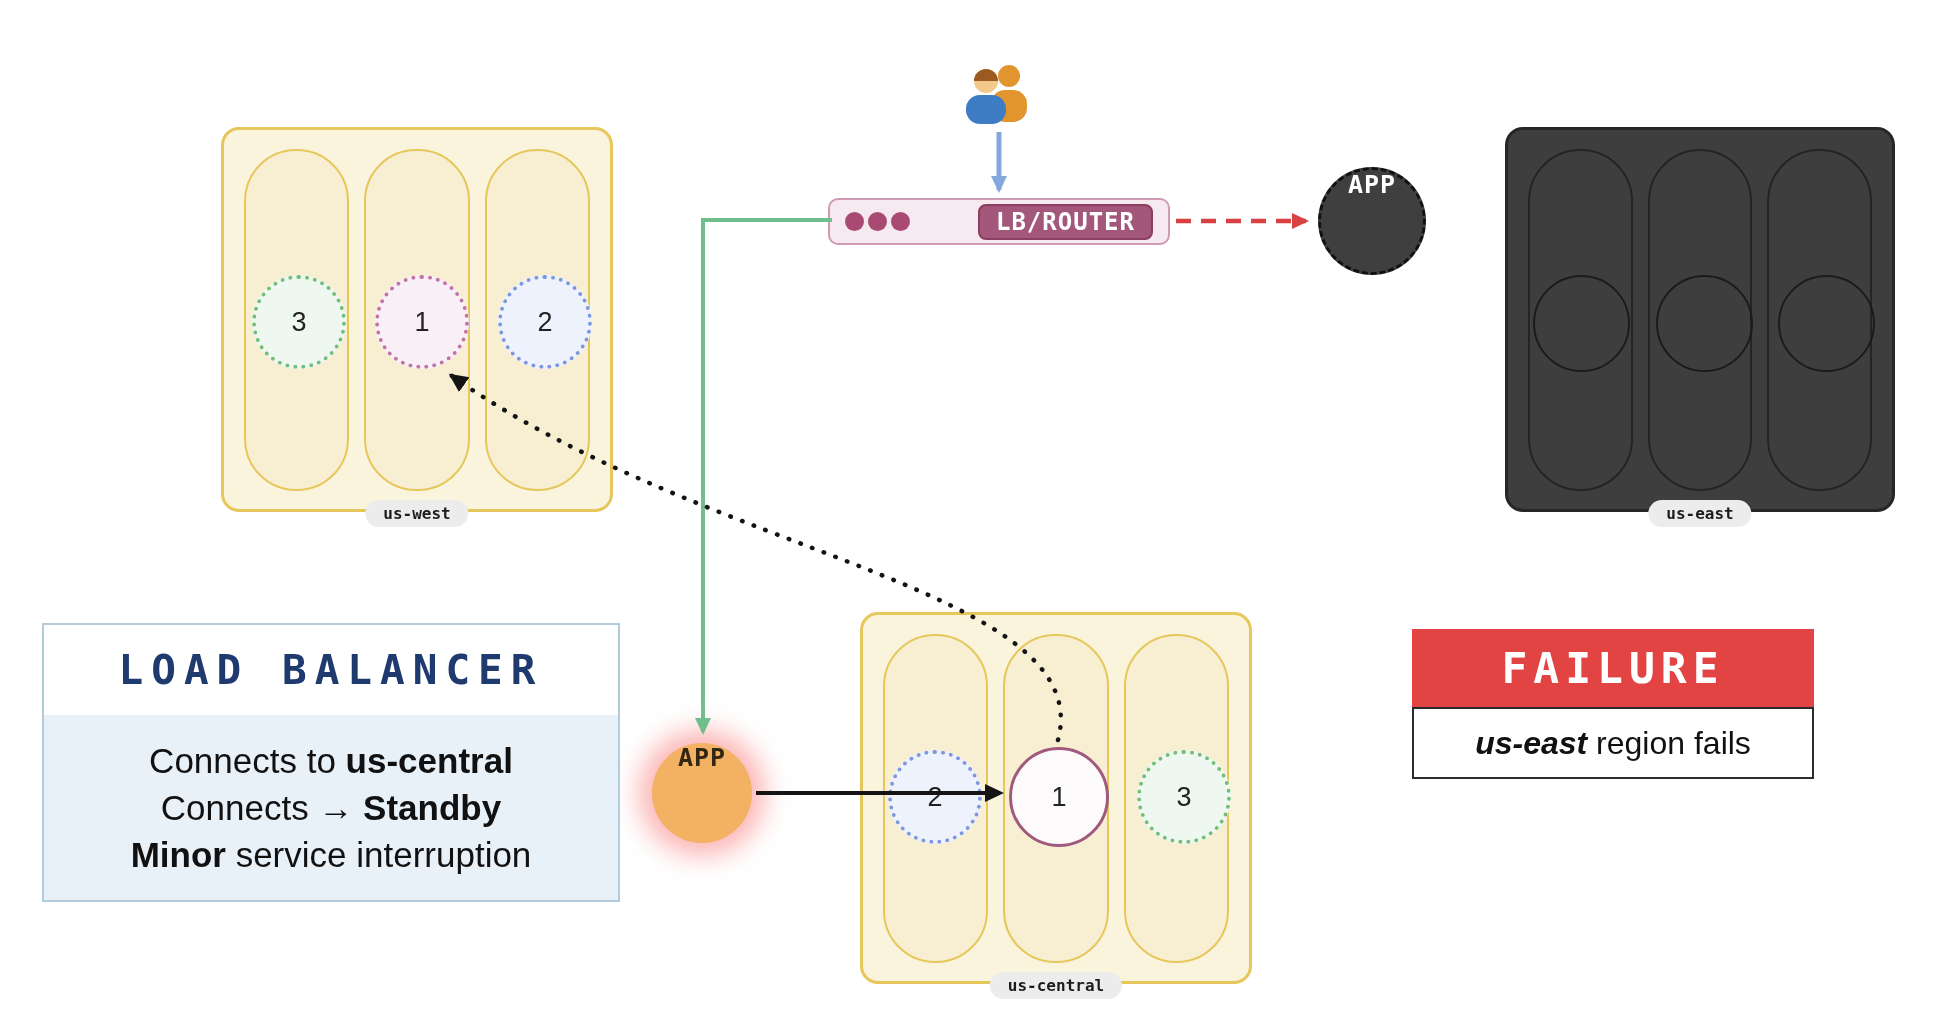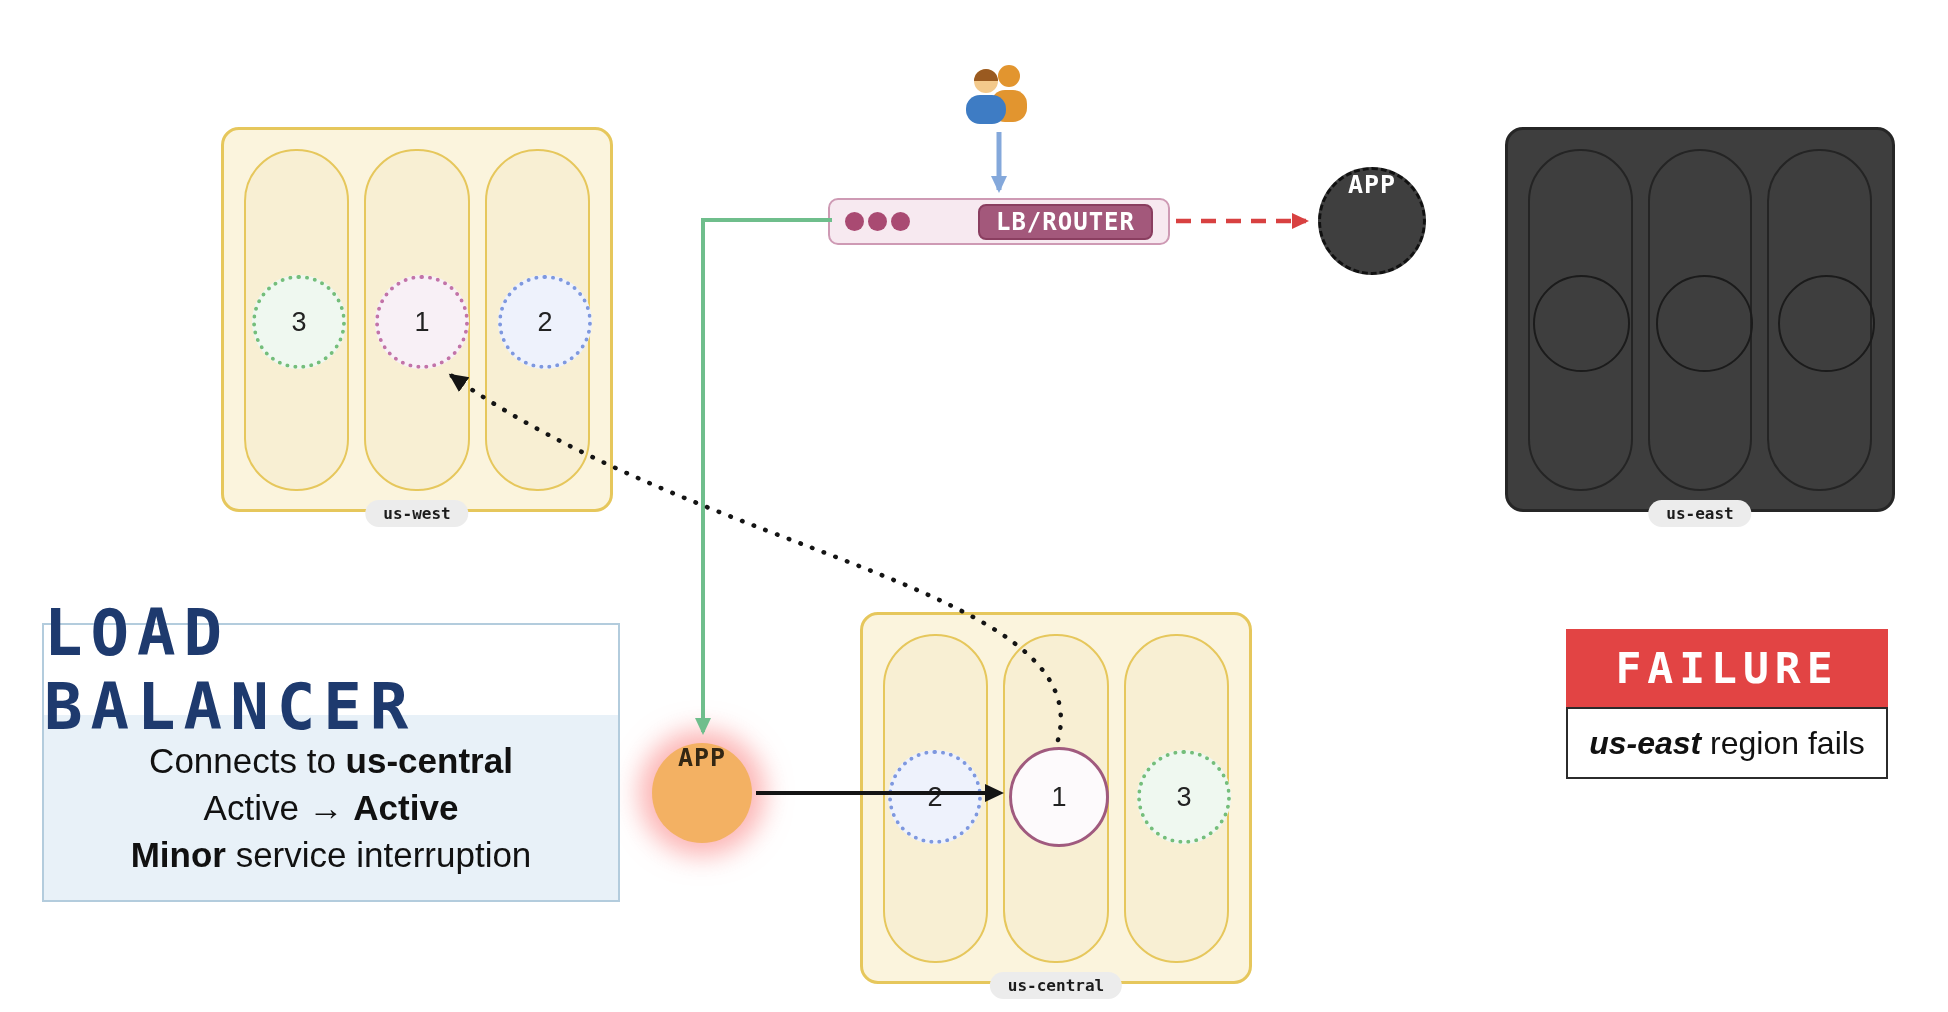--- a/index.html
+++ b/index.html
@@ -45,26 +45,26 @@
     background:#3F3F3F; border:3px dashed #111; color:#fff; }
   .app-active { left:652px; top:743px; width:100px; height:100px;
     background:#F3B163; color:#332713;
     box-shadow:0 0 26px 13px rgba(250,120,120,0.55); }
 
   
   .info { position:absolute; left:42px; top:623px; width:578px;
     border:2px solid #B3CCDD; background:#fff; }
   .info-title { height:90px; display:flex; align-items:center; justify-content:center;
     color:#1E3A6E; font-family:"DejaVu Sans Mono","Liberation Mono",monospace;
-    font-weight:bold; font-size:64px; letter-spacing:8px; }
+    font-weight:bold; font-size:41px; letter-spacing:8px; }
   .info-body { background:#E8F1F8; height:185px; display:flex; flex-direction:column;
     justify-content:center; gap:7px; text-align:center; font-size:35px; color:#111; }
 
   
-  .fail { position:absolute; left:1566px; top:629px; width:322px; }
+  .fail { position:absolute; left:1412px; top:629px; width:402px; }
   .fail-title { height:78px; background:#E24444; color:#fff; display:flex; align-items:center;
     justify-content:center; font-family:"DejaVu Sans Mono","Liberation Mono",monospace;
     font-weight:bold; font-size:43px; letter-spacing:6px; }
   .fail-body { height:72px; background:#fff; border:2px solid #2b2b2b; display:flex;
     align-items:center; justify-content:center; font-size:32px; color:#111; }
 
   .arrows { position:absolute; left:0; top:0; pointer-events:none; }
   .users { position:absolute; left:963px; top:60px; }
 </style>
 </head>
@@ -122,21 +122,21 @@
     <div class="node n-blue" style="left:25px;  top:135px;">2</div>
     <div class="node n-solid" style="left:146px; top:132px;">1</div>
     <div class="node n-green" style="left:274px; top:135px;">3</div>
     <div class="region-label">us-central</div>
   </div>
 
   <div class="info">
     <div class="info-title">LOAD BALANCER</div>
     <div class="info-body">
       <div><span>Connects to </span><b>us-central</b></div>
-      <div><span>Active → </span><b>Active</b></div>
+      <div><span>Connects → </span><b>Standby</b></div>
       <div><b>Minor</b><span> service interruption</span></div>
     </div>
   </div>
 
   <div class="fail">
     <div class="fail-title">FAILURE</div>
     <div class="fail-body">
       <span><i><b>us-east</b></i><span> region fails</span></span>
     </div>
   </div>

